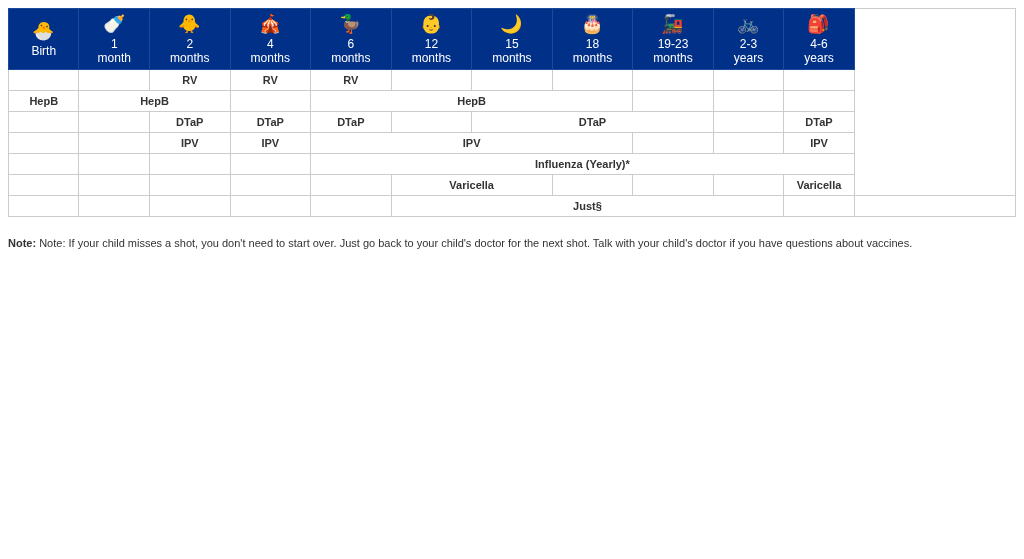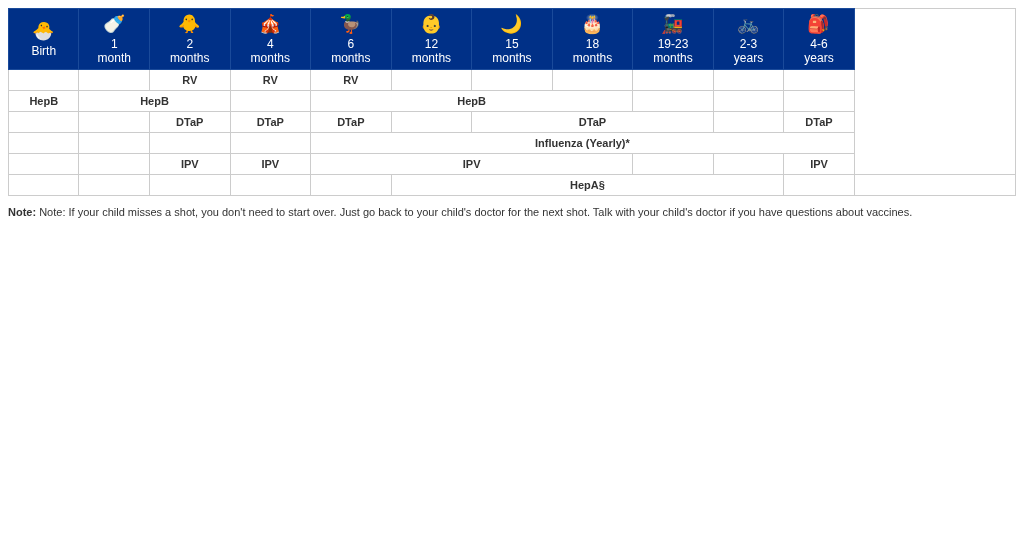--- a/index.html
+++ b/index.html
@@ -57,21 +57,21 @@
       background-color: #fff;
     }
 
     .yellow-bar {
       background-color: #ffff99;
       color: #333;
       font-weight: bold;
     }
 
     .note-section {
-      margin-top: 8px;
+      margin-top: 18px;
       font-size: 11px;
       color: #333;
       line-height: 1.5;
     }
 
     .note-section strong {
       font-weight: bold;
     }
 
     .col-birth { width: 7%; }
@@ -187,45 +187,57 @@
       <td class="yellow-bar" colspan="3">DTaP</td>
       <td></td>
       <td>DTaP</td>
     </tr>
 
 
 
     <tr>
       <td></td>
       <td></td>
-      <td></td>
-      <td></td>
-      <td class="yellow-bar" colspan="7">Influenza (Yearly)*</td>
-    </tr>
-
-    <tr>
-      <td></td>
-      <td></td>
       <td>IPV</td>
       <td>IPV</td>
       <td class="yellow-bar" colspan="4">IPV</td>
       <td></td>
       <td></td>
       <td>IPV</td>
     </tr>
 
-
-
-    <tr>
-      <td></td>
-      <td></td>
-      <td></td>
-      <td></td>
-      <td></td>
-      <td class="yellow-bar" colspan="5">HepA§</td>
+    <tr>
+      <td></td>
+      <td></td>
+      <td></td>
+      <td></td>
+      <td class="yellow-bar" colspan="7">Influenza (Yearly)*</td>
+    </tr>
+
+
+    <tr>
+      <td></td>
+      <td></td>
+      <td></td>
+      <td></td>
+      <td></td>
+      <td class="yellow-bar" colspan="2">Varicella</td>
+      <td></td>
+      <td></td>
+      <td></td>
+      <td>Varicella</td>
+    </tr>
+
+    <tr>
+      <td></td>
+      <td></td>
+      <td></td>
+      <td></td>
+      <td></td>
+      <td class="yellow-bar" colspan="5">Just§</td>
       <td></td>
       <td></td>
     </tr>
   </tbody>
 </table>
 
 <div class="note-section">
   <strong>Note:</strong>
   <span>Note: If your child misses a shot, you don't need to start over. Just go back to your child's doctor for the next shot. Talk with your child's doctor if you have questions about vaccines.</span>
 </div>

